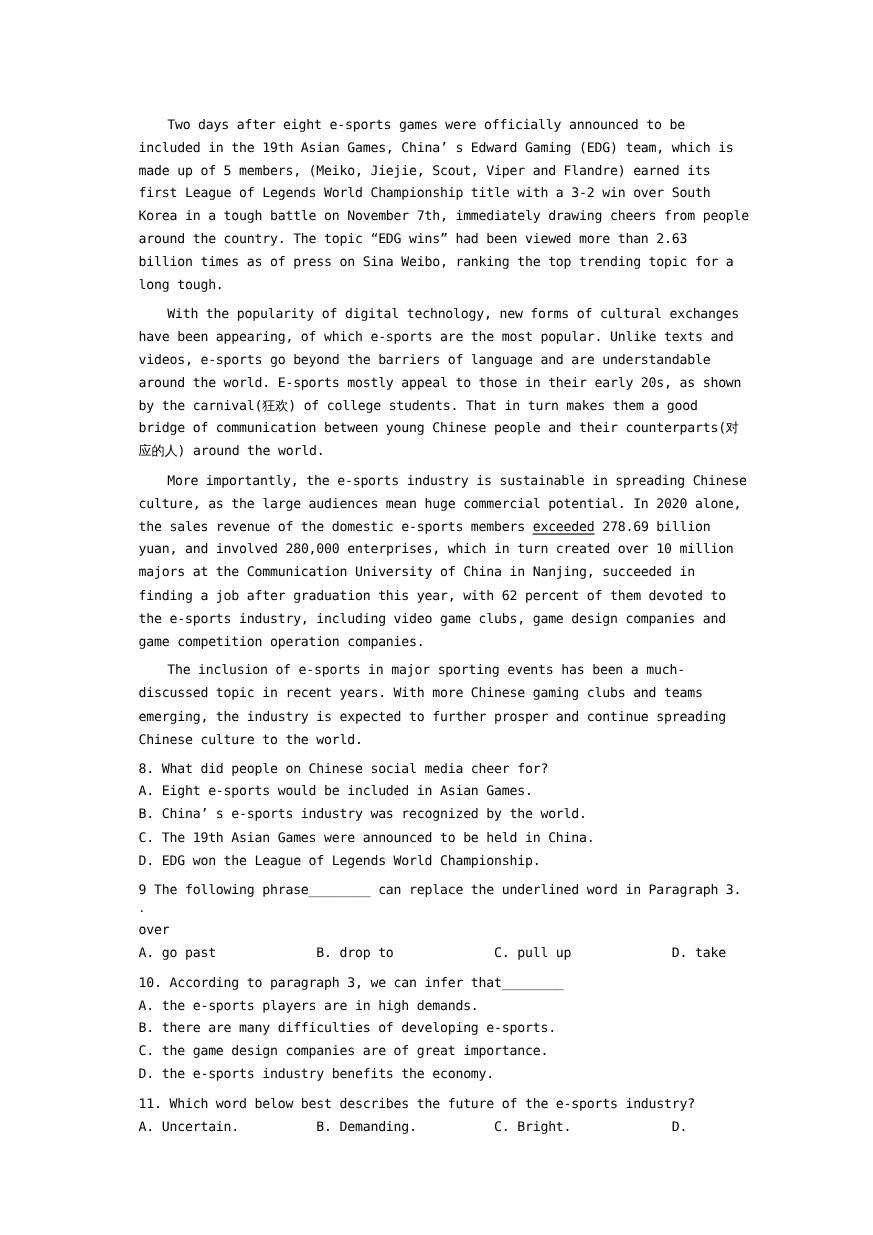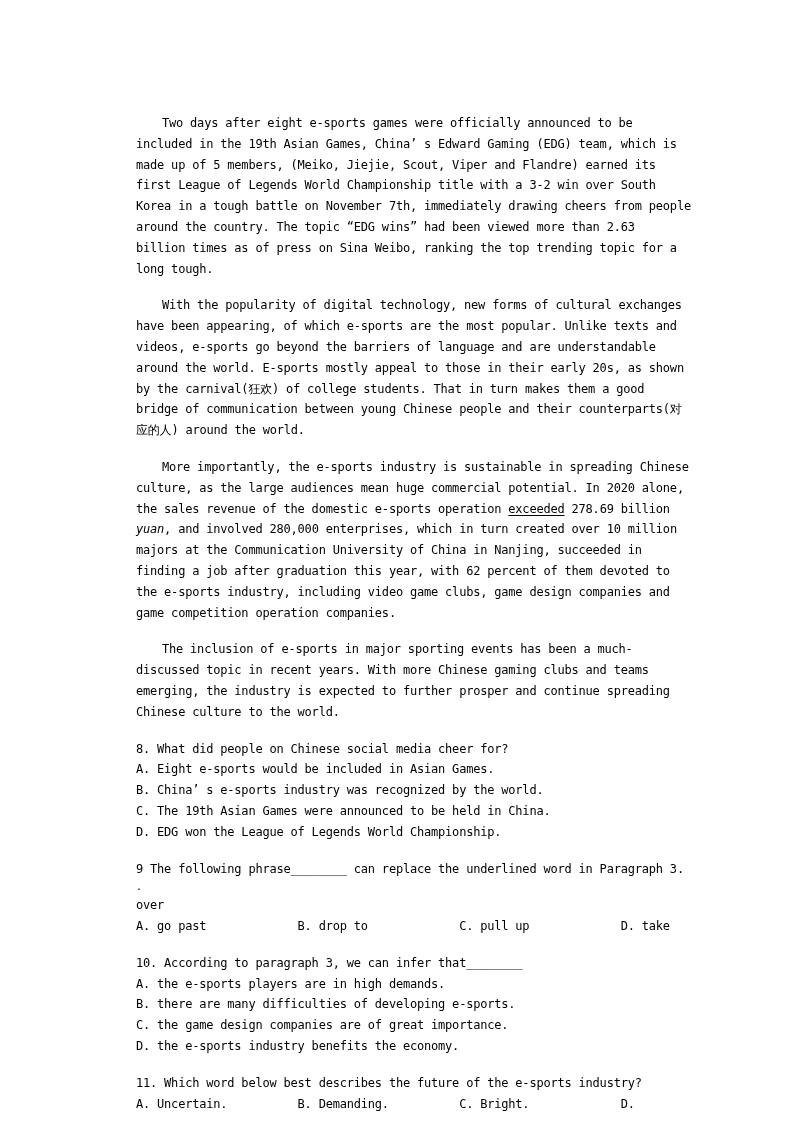--- a/index.html
+++ b/index.html
@@ -17,34 +17,34 @@
     font-size: 12px;
     letter-spacing: -0.2px;
     color: #000000;
   }
   .doc {
     position: absolute;
     left: 120px;
     top: 97px;
     width: 586px;
   }
-  .block { margin: 16px; padding: 0; }
+  .block { margin: 6px; padding: 0; }
   .line {
     height: 20.8px;
     line-height: 20.8px;
     white-space: pre;
   }
   .line.indent { text-indent: 26px; }
   .line.small {
     height: 16px;
     line-height: 16px;
     font-size: 10px;
   }
   .u { text-decoration: underline; text-underline-offset: 2px; }
-  .i { font-style: italic; }
+  .i { }
 </style>
 </head>
 <body>
 
 <div class="page">
   <div class="doc" id="doc-body">
       <div class="block">
         <div class="line indent"><span>Two days after eight e-sports games were officially announced to be</span></div>
         <div class="line"><span>included in the 19th Asian Games, China’ s Edward Gaming (EDG) team, which is</span></div>
         <div class="line"><span>made up of 5 members, (Meiko, Jiejie, Scout, Viper and Flandre) earned its</span></div>
@@ -59,21 +59,21 @@
         <div class="line"><span>have been appearing, of which e-sports are the most popular. Unlike texts and</span></div>
         <div class="line"><span>videos, e-sports go beyond the barriers of language and are understandable</span></div>
         <div class="line"><span>around the world. E-sports mostly appeal to those in their early 20s, as shown</span></div>
         <div class="line"><span>by the carnival(狂欢) of college students. That in turn makes them a good</span></div>
         <div class="line"><span>bridge of communication between young Chinese people and their counterparts(对</span></div>
         <div class="line"><span>应的人) around the world.</span></div>
       </div>
       <div class="block">
         <div class="line indent"><span>More importantly, the e-sports industry is sustainable in spreading Chinese</span></div>
         <div class="line"><span>culture, as the large audiences mean huge commercial potential. In 2020 alone,</span></div>
-        <div class="line"><span>the sales revenue of the domestic e-sports operation </span><span class="u">exceeded</span><span> 278.69 billion</span></div>
+        <div class="line"><span>the sales revenue of the domestic e-sports members </span><span class="u">exceeded</span><span> 278.69 billion</span></div>
         <div class="line"><span class="i">yuan</span><span>, and involved 280,000 enterprises, which in turn created over 10 million</span></div>
         <div class="line"><span>majors at the Communication University of China in Nanjing, succeeded in</span></div>
         <div class="line"><span>finding a job after graduation this year, with 62 percent of them devoted to</span></div>
         <div class="line"><span>the e-sports industry, including video game clubs, game design companies and</span></div>
         <div class="line"><span>game competition operation companies.</span></div>
       </div>
       <div class="block">
         <div class="line indent"><span>The inclusion of e-sports in major sporting events has been a much-</span></div>
         <div class="line"><span>discussed topic in recent years. With more Chinese gaming clubs and teams</span></div>
         <div class="line"><span>emerging, the industry is expected to further prosper and continue spreading</span></div>

